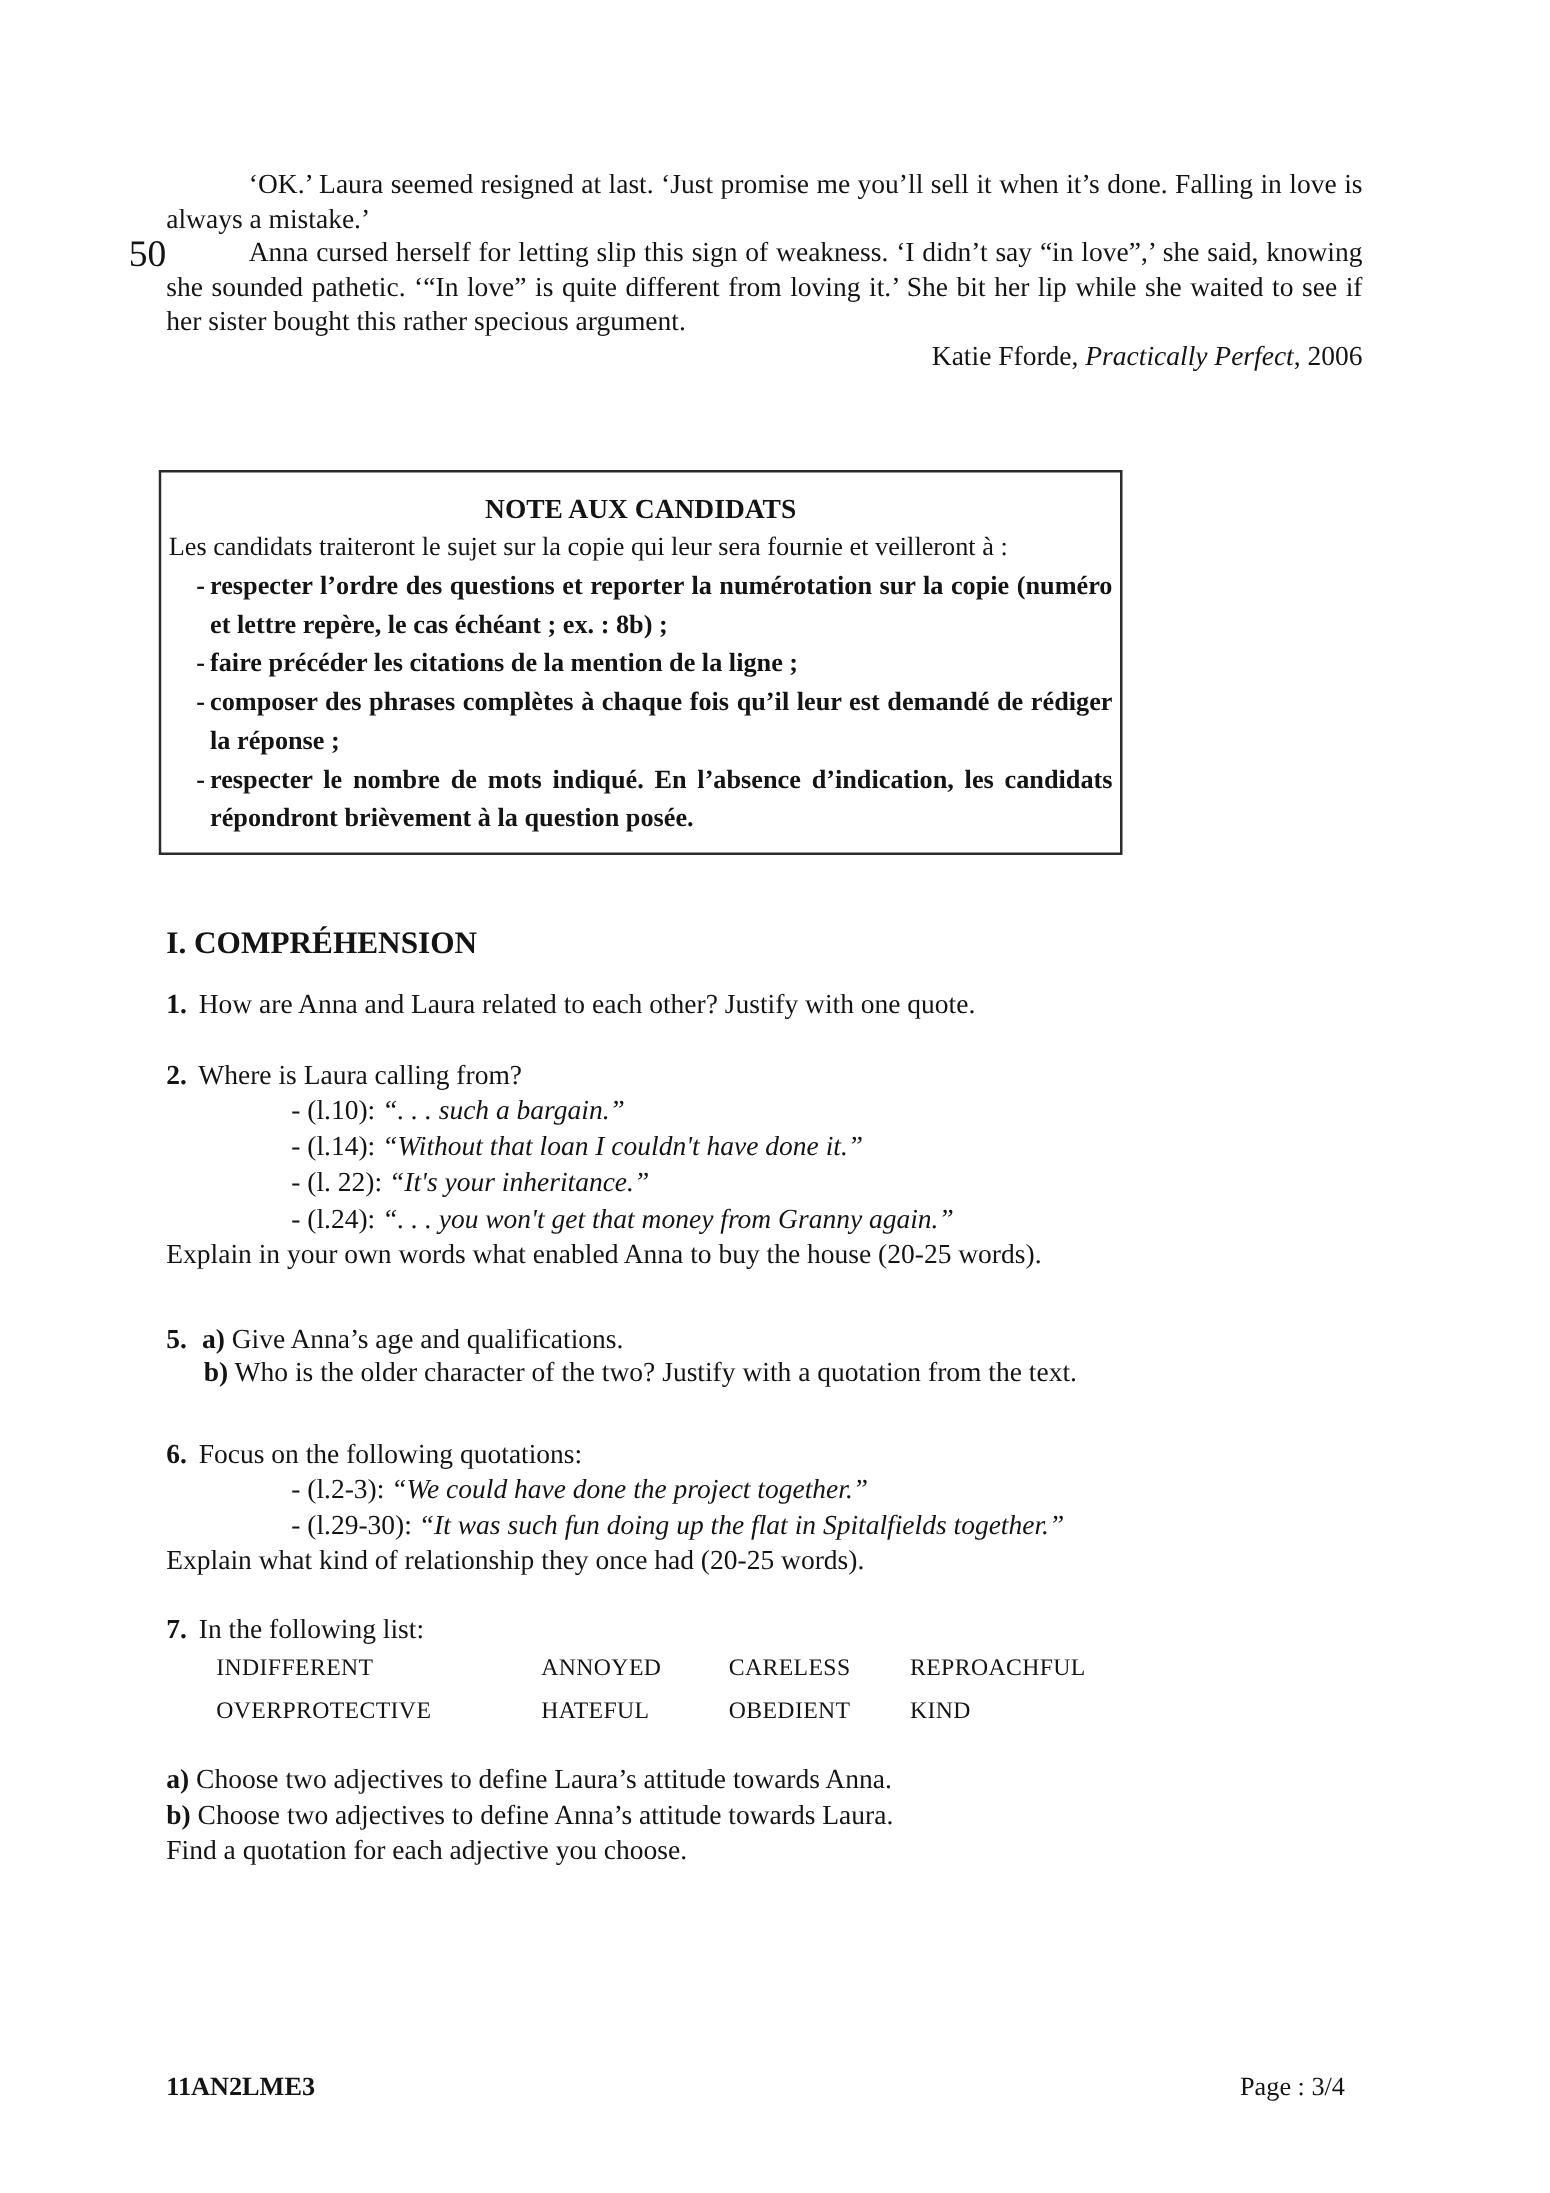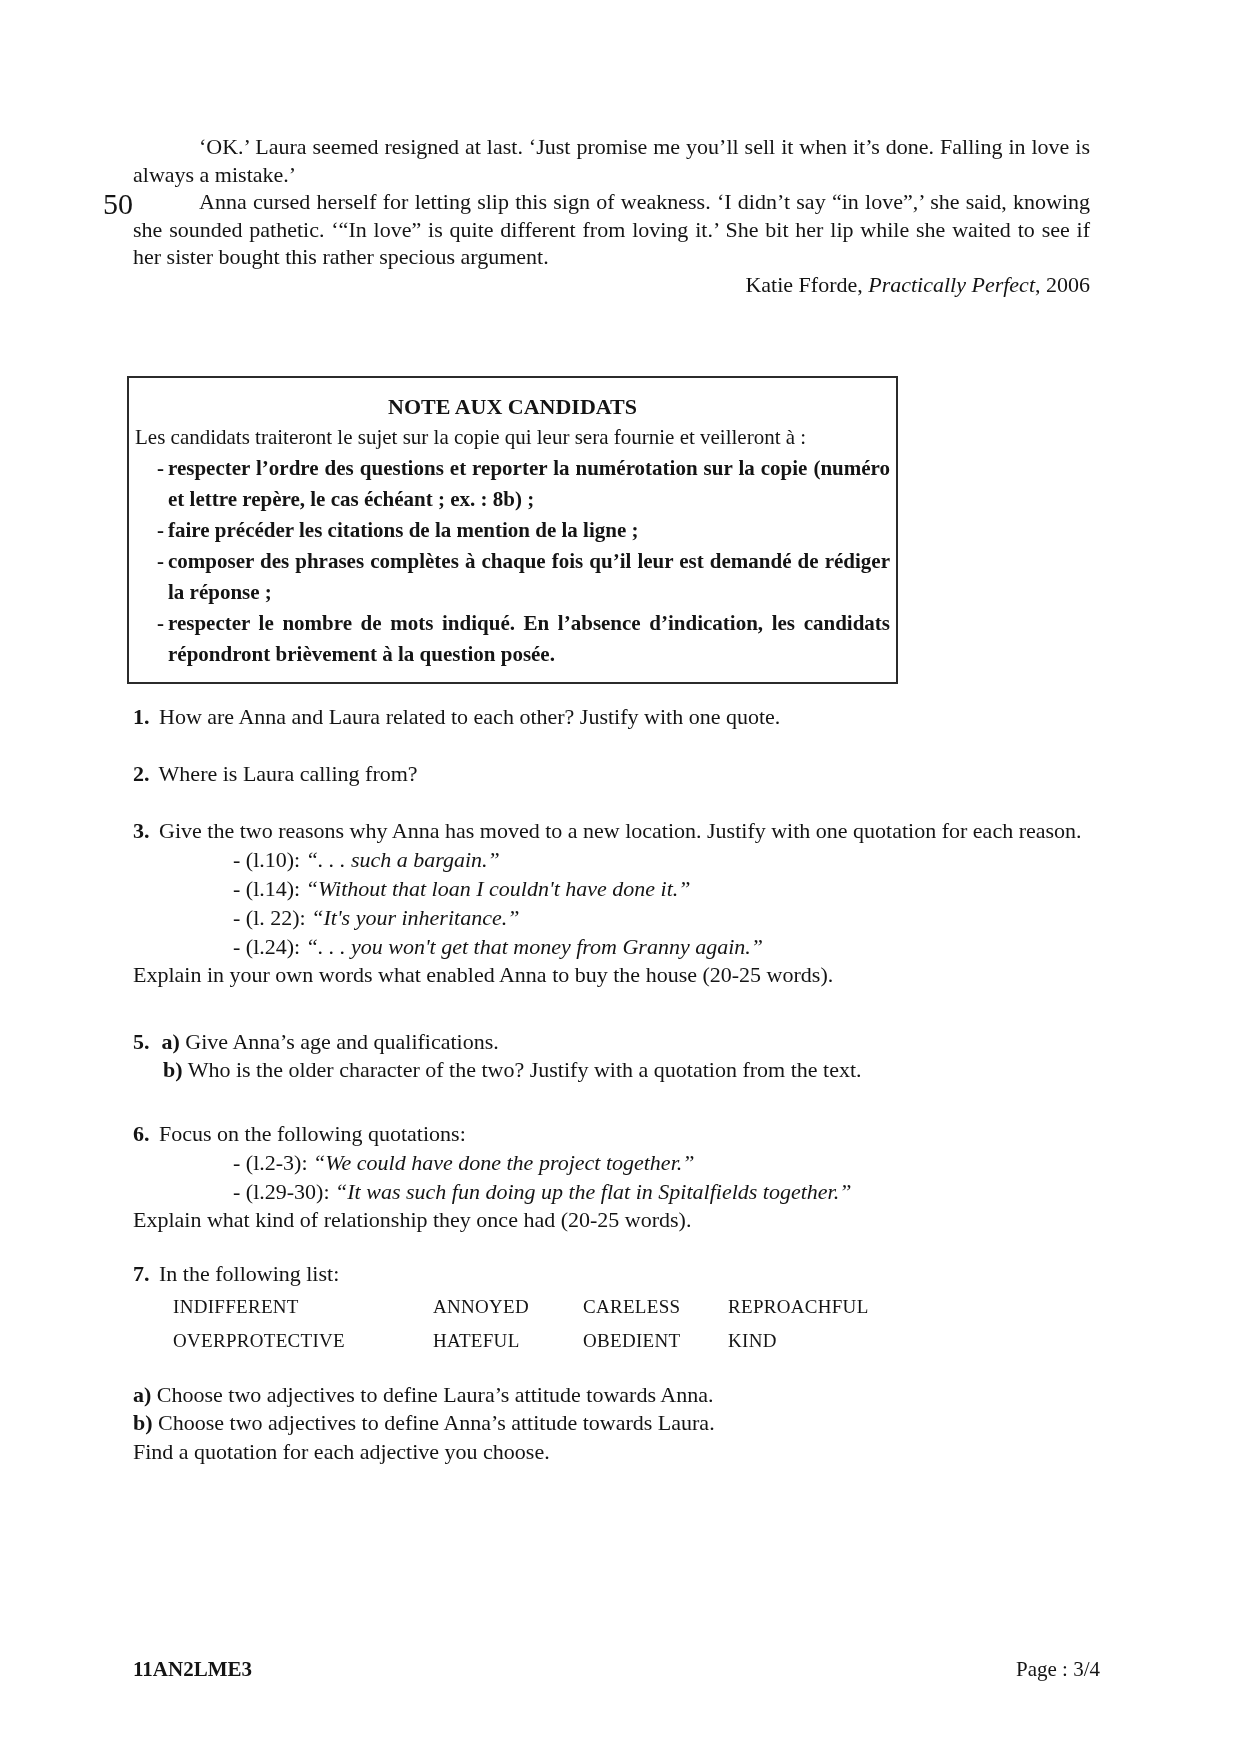--- a/index.html
+++ b/index.html
@@ -86,21 +86,21 @@
     display:grid;
     grid-template-columns:260px 150px 145px 1fr;
     font-size:19px;
     line-height:30px;
     letter-spacing:0.3px;
   }
   .ab-block{margin-top:25px;line-height:28.5px;}
   .footer{
     position:absolute;
     left:133px;
-    right:140px;
+    right:164px;
     top:1656px;
     display:flex;
     justify-content:space-between;
     font-size:21px;
   }
   .footer .code{font-weight:bold;}
 </style>
 </head>
 <body>
 
@@ -127,26 +127,26 @@
     <div class="bullet">
       <span class="dash">-</span>
       <span class="btext">composer des phrases complètes à chaque fois qu’il leur est demandé de rédiger la réponse ;</span>
     </div>
     <div class="bullet">
       <span class="dash">-</span>
       <span class="btext">respecter le nombre de mots indiqué. En l’absence d’indication, les candidats répondront brièvement à la question posée.</span>
     </div>
   </div>
 
+  <h1 class="section-heading">I. COMPRÉHENSION</h1>
 
   <p class="q m33"><b class="qnum">1.</b> <span>How are Anna and Laura related to each other? Justify with one quote.</span></p>
 
   <p class="q m29"><b class="qnum">2.</b> <span>Where is Laura calling from?</span></p>
 
-  <p class="q justify m30"><b class="qnum">3.</b> <span>Give the two reasons why Anna has moved to a new location. Justify with one quotation for each reason.</span></p>
 
   <p class="quote-line"><span>- (l.10): </span><i>“. . . such a bargain.”</i></p>
   <p class="quote-line"><span>- (l.14): </span><i>“Without that loan I couldn't have done it.”</i></p>
   <p class="quote-line"><span>- (l. 22): </span><i>“It's your inheritance.”</i></p>
   <p class="quote-line"><span>- (l.24): </span><i>“. . . you won't get that money from Granny again.”</i></p>
   <p class="q">Explain in your own words what enabled Anna to buy the house (20-25 words).</p>
 
   <p class="q m40"><b class="qnum num5">5.</b><b>a)</b> <span>Give Anna’s age and qualifications.</span></p>
   <p class="q sub-line"><b>b)</b> <span>Who is the older character of the two? Justify with a quotation from the text.</span></p>
 

